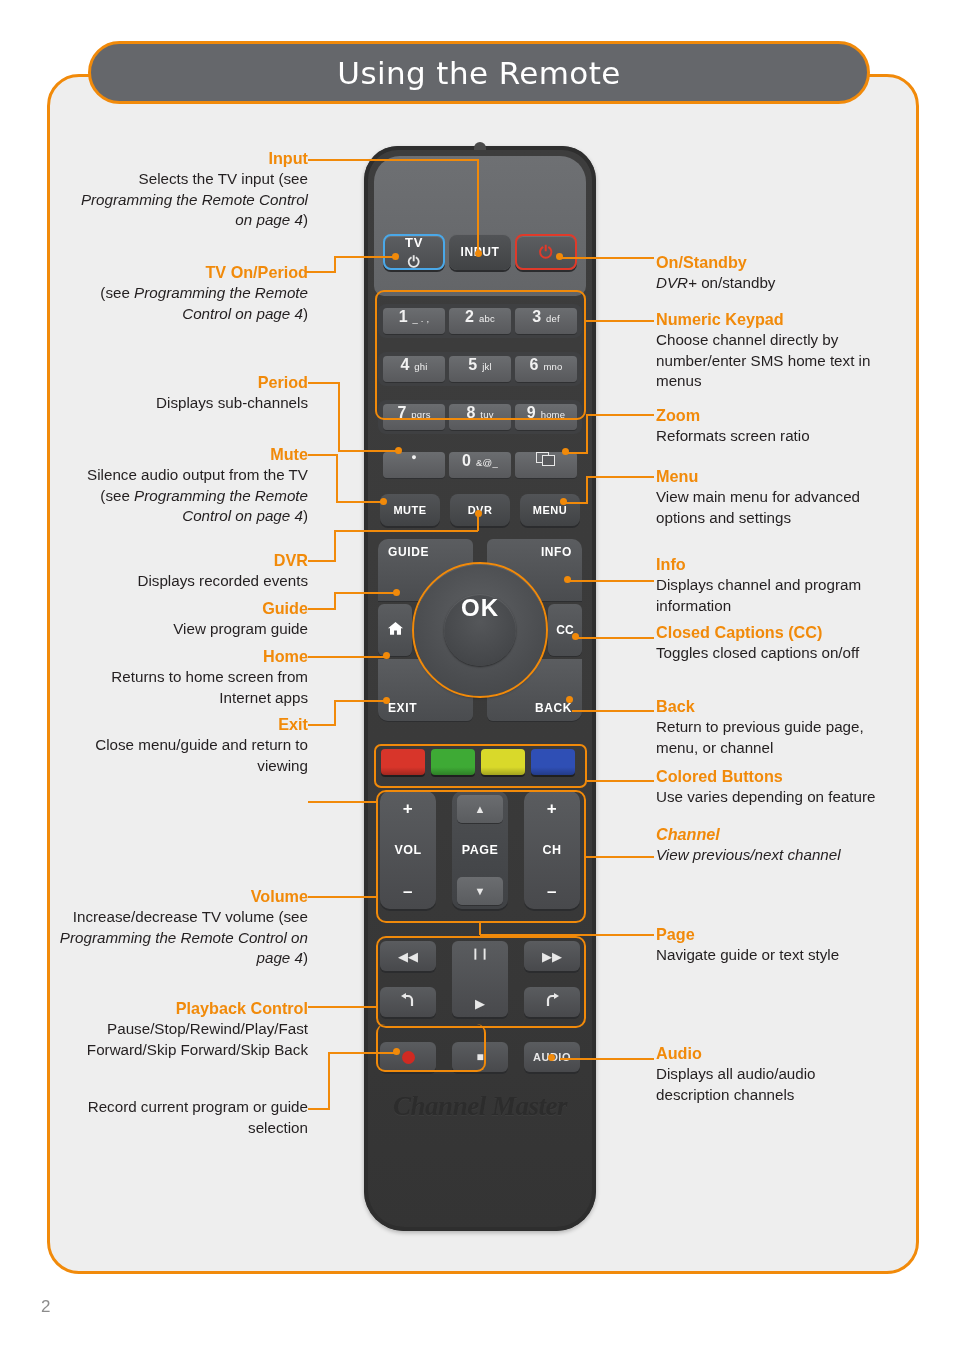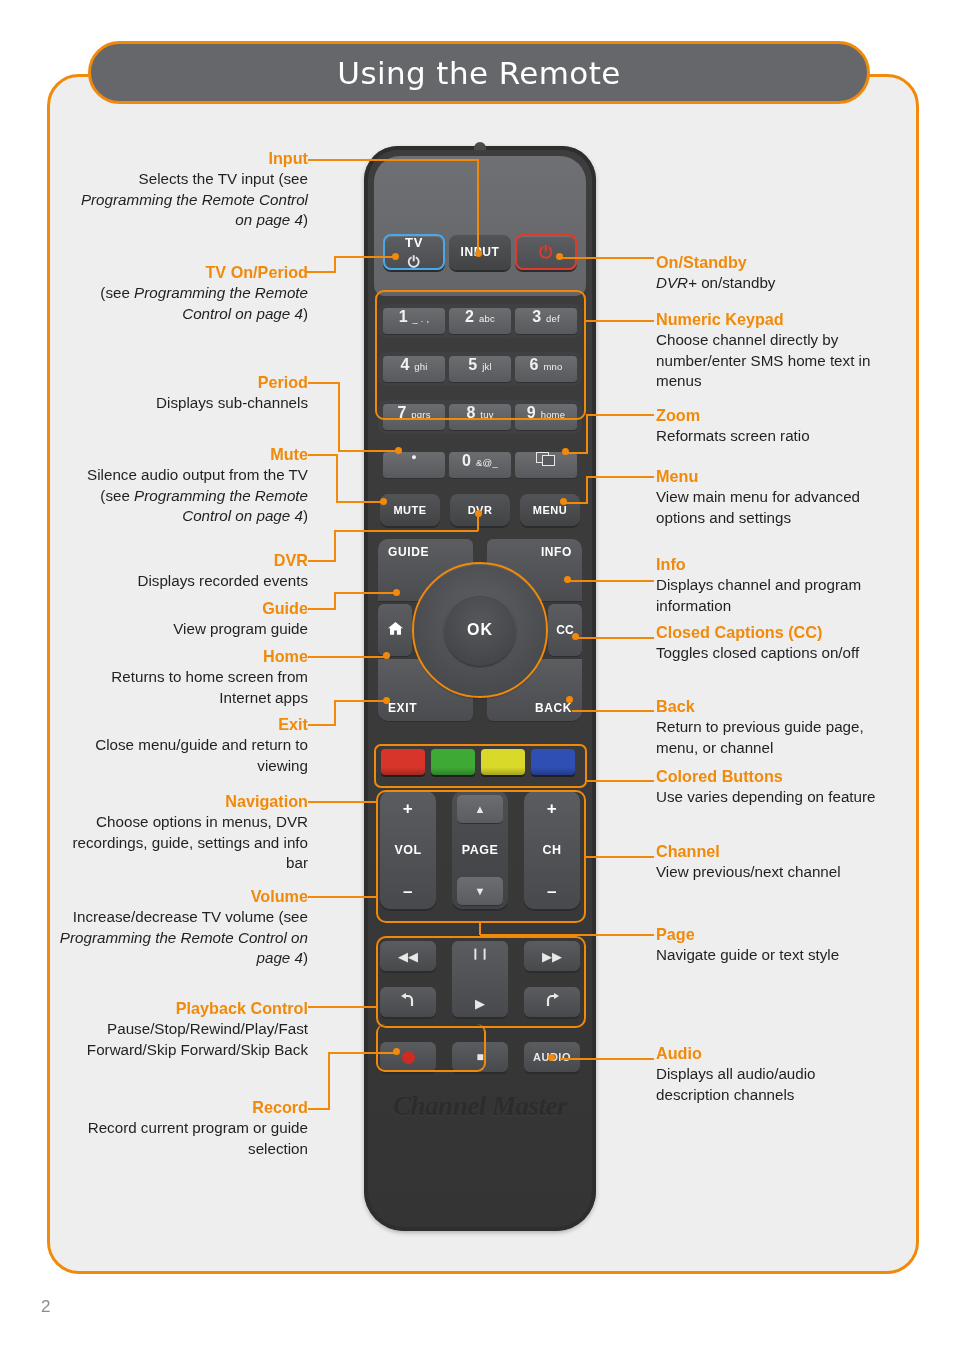--- a/index.html
+++ b/index.html
@@ -238,22 +238,22 @@
     box-shadow: 0 2px 3px rgba(0,0,0,.4), inset 0 1px 0 rgba(255,255,255,.1);
   }
   .navok {
     position: absolute;
     left: 50%; top: 50%;
     transform: translate(-50%,-50%);
     width: 72px; height: 72px;
     border-radius: 50%;
     background: radial-gradient(circle at 50% 38%, #55575a 0%, #45474a 70%, #3c3e40 100%);
     box-shadow: inset 0 1px 1px rgba(255,255,255,.12), 0 1px 2px rgba(0,0,0,.5);
-    display: flex; align-items: center; justify-content: center;
-    color: #fff; font-size: 16px; font-weight: bold; letter-spacing: 1px;
+    display: flex; align-items: flex-start; justify-content: center;
+    color: #fff; font-size: 24px; font-weight: bold; letter-spacing: 1px;
   }
   .ringline {
     position: absolute;
     left: 50%; top: 50%;
     transform: translate(-50%,-50%);
     width: 136px; height: 136px;
     border-radius: 50%;
     border: 2px solid #f18a0a;
     z-index: 25;
   }
@@ -630,34 +630,29 @@
     <span class="bd">View program guide</span>
   </div>
   <div class="anno left" style="left:60px; top:646px; width:248px;">
     <span class="hd">Home</span>
     <span class="bd">Returns to home screen from Internet apps</span>
   </div>
   <div class="anno left" style="left:60px; top:714px; width:248px;">
     <span class="hd">Exit</span>
     <span class="bd">Close menu/guide and return to viewing</span>
   </div>
-  <div class="anno left" style="left:52px; top:791px; width:256px;">
-    <span class="hd">Navigation</span>
-    <span class="bd">Choose options in menus, DVR recordings, guide, settings and info bar</span>
-  </div>
   <div class="anno left" style="left:52px; top:886px; width:256px;">
     <span class="hd">Volume</span>
     <span class="bd">Increase/decrease TV volume (see <em>Programming the Remote Control on page 4</em>)</span>
   </div>
   <div class="anno left" style="left:52px; top:998px; width:256px;">
     <span class="hd">Playback Control</span>
     <span class="bd">Pause/Stop/Rewind/Play/Fast Forward/Skip Forward/Skip Back</span>
   </div>
   <div class="anno left" style="left:60px; top:1097px; width:248px;">
-    <span class="hd">Record</span>
     <span class="bd">Record current program or guide selection</span>
   </div>
 
   <div class="anno right" style="left:656px; top:252px; width:230px;">
     <span class="hd">On/Standby</span>
     <span class="bd"><em>DVR+</em> on/standby</span>
   </div>
   <div class="anno right" style="left:656px; top:309px; width:230px;">
     <span class="hd">Numeric Keypad</span>
     <span class="bd">Choose channel directly by number/enter SMS home text in menus</span>
@@ -679,21 +674,21 @@
     <span class="bd">Toggles closed captions on/off</span>
   </div>
   <div class="anno right" style="left:656px; top:696px; width:230px;">
     <span class="hd">Back</span>
     <span class="bd">Return to previous guide page, menu, or channel</span>
   </div>
   <div class="anno right" style="left:656px; top:766px; width:230px;">
     <span class="hd">Colored Buttons</span>
     <span class="bd">Use varies depending on feature</span>
   </div>
-  <div class="anno right" style="left:656px; top:841px; width:230px;">
+  <div class="anno right" style="left:656px; top:824px; width:230px;font-style:italic;">
     <span class="hd">Channel</span>
     <span class="bd">View previous/next channel</span>
   </div>
   <div class="anno right" style="left:656px; top:924px; width:230px;">
     <span class="hd">Page</span>
     <span class="bd">Navigate guide or text style</span>
   </div>
   <div class="anno right" style="left:656px; top:1043px; width:230px;">
     <span class="hd">Audio</span>
     <span class="bd">Displays all audio/audio description channels</span>

